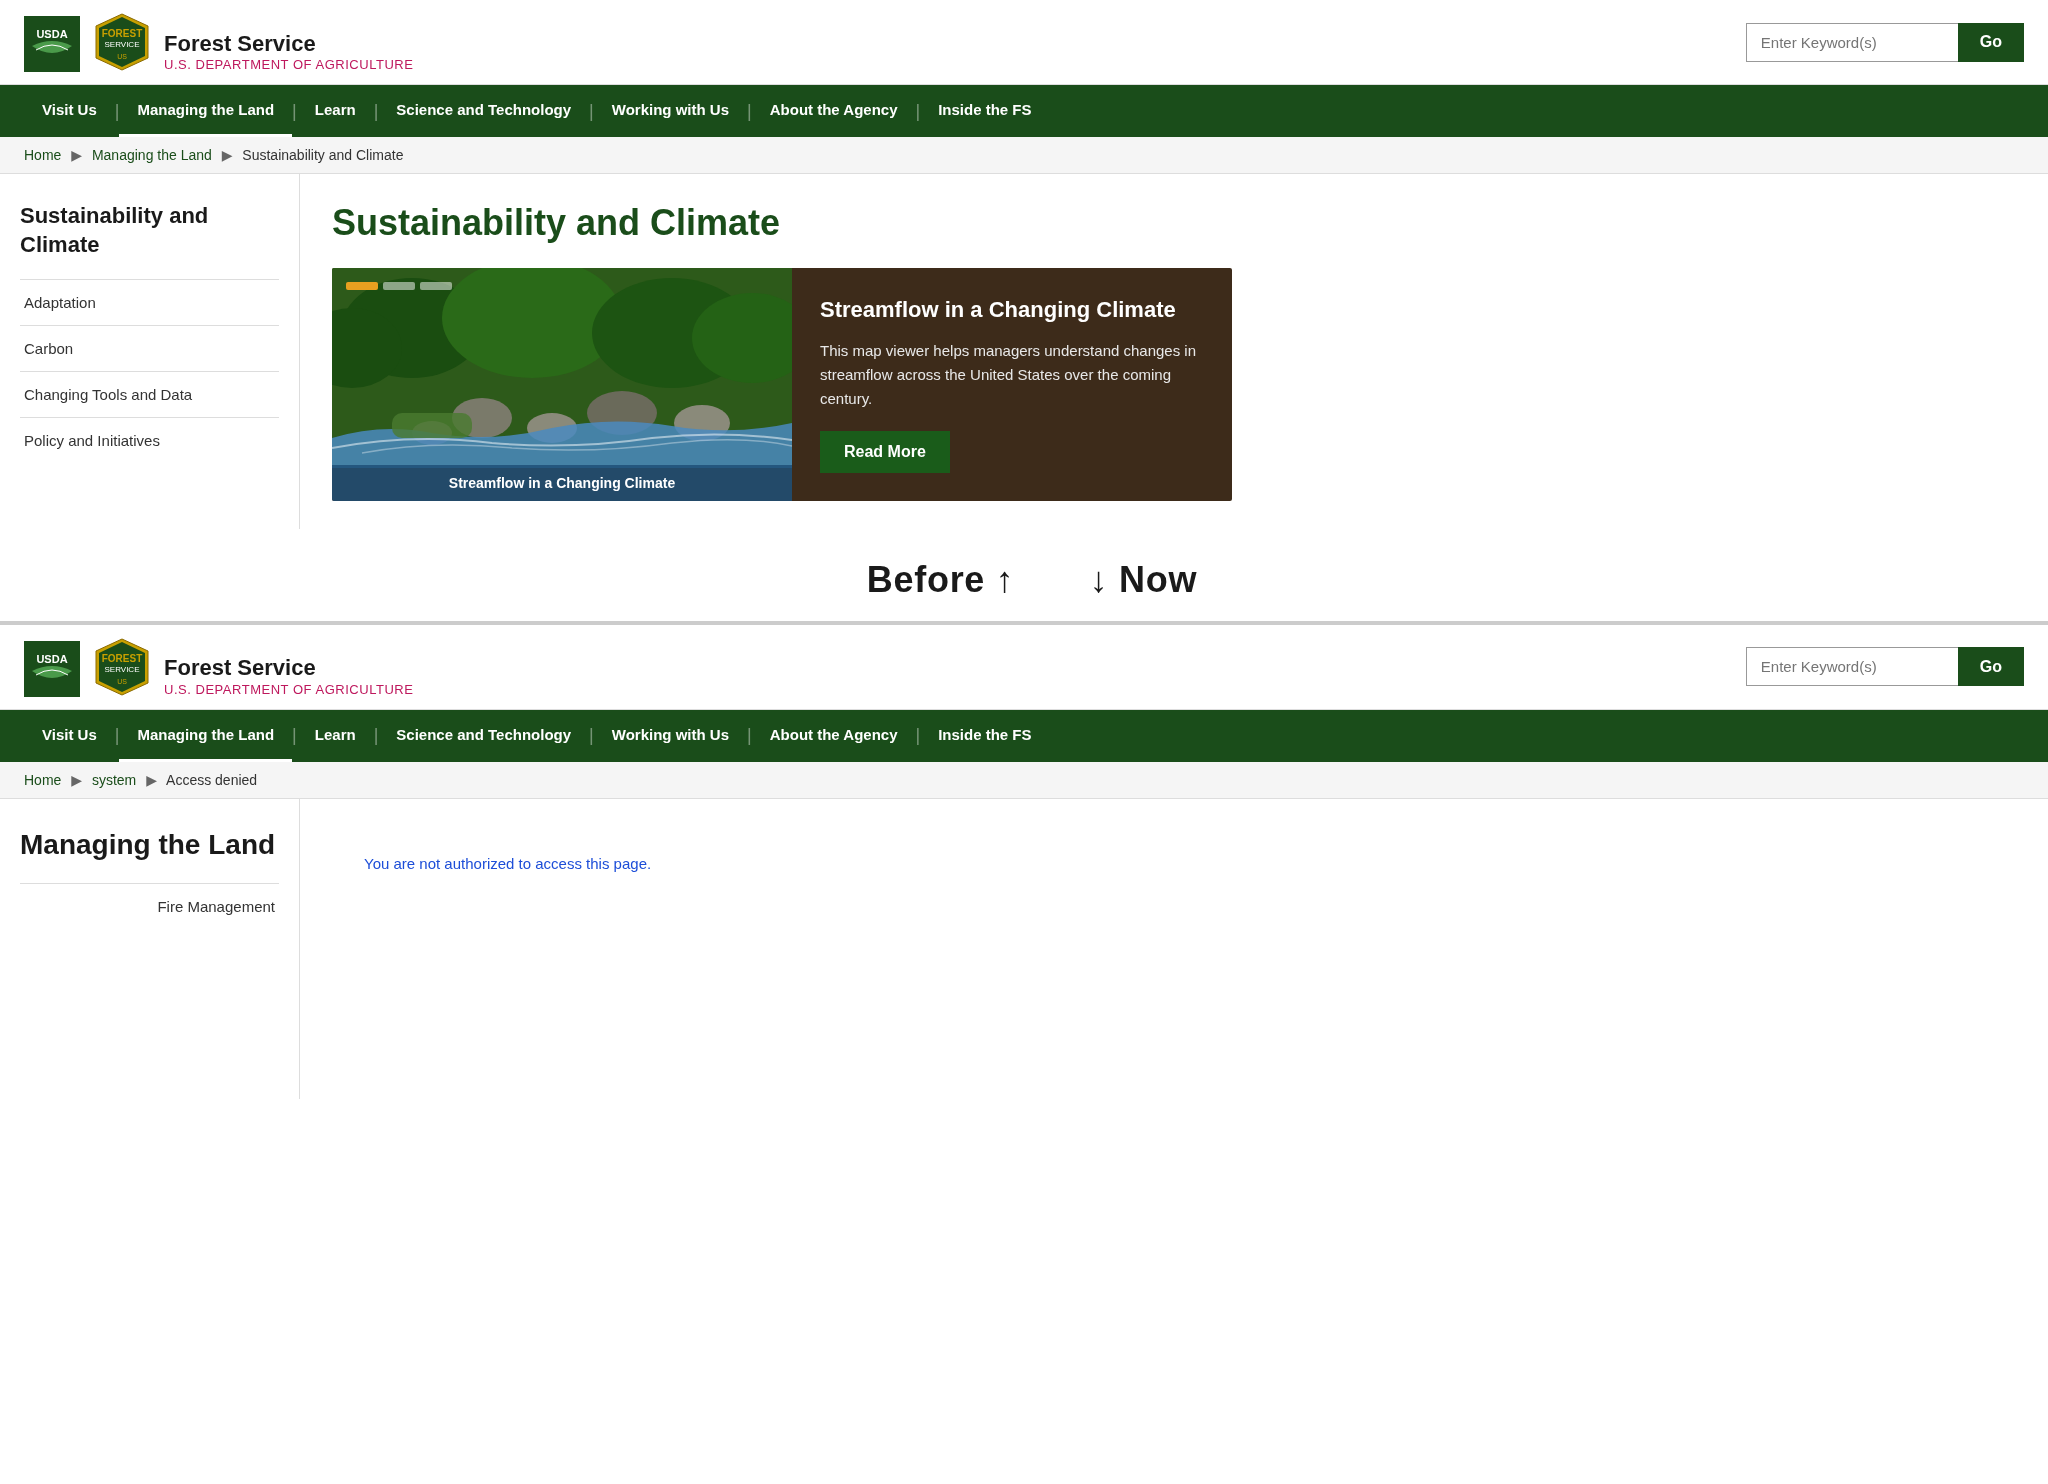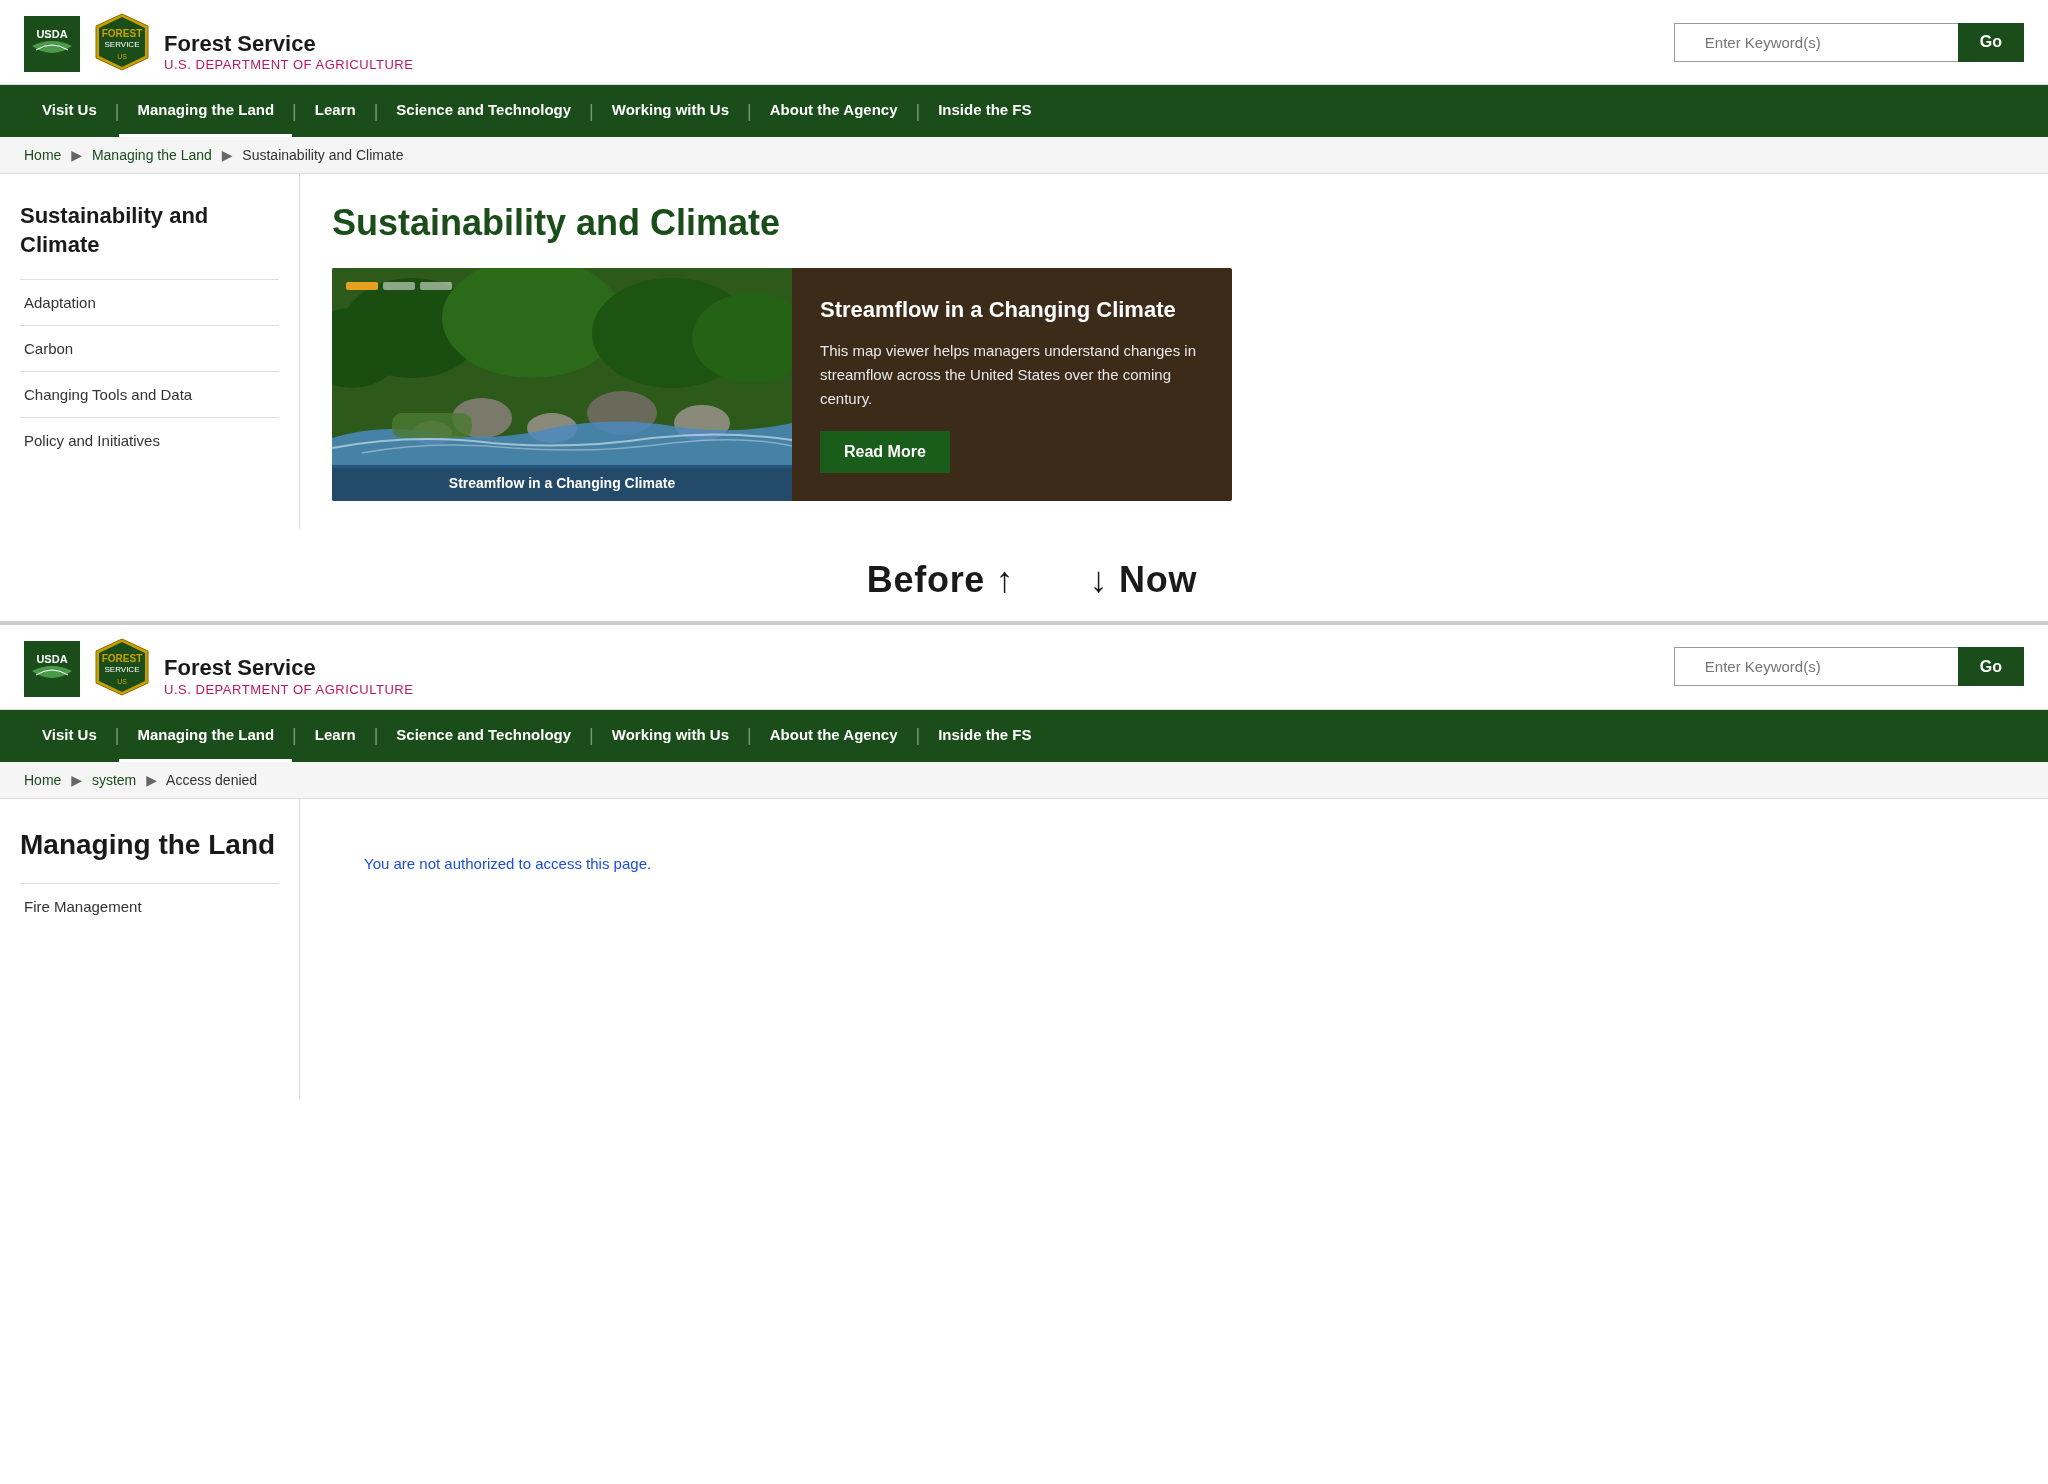--- a/index.html
+++ b/index.html
@@ -36,22 +36,22 @@
     .agency-sub {
       font-size: 13px;
       color: #be185d;
       letter-spacing: 0.04em;
     }
     .search-area {
       display: flex;
       gap: 0;
     }
     .search-input {
-      width: 284px;
-      padding: 10px 30px;
+      width: 212px;
+      padding: 10px 14px;
       border: 1px solid #999;
       border-right: none;
       font-size: 15px;
       outline: none;
     }
     .search-button {
       background: #1a4d1a;
       color: #fff;
       border: none;
       padding: 10px 22px;
@@ -243,20 +243,21 @@
 
     .sidebar2-title {
       font-size: 28px;
       font-weight: bold;
       color: #1a1a1a;
       margin-bottom: 20px;
       line-height: 1.3;
     }
     .sidebar-nav2 {
       list-style: none;
+      text-align: right;
     }
     .sidebar-nav2 li {
       border-top: 1px solid #ddd;
     }
     .sidebar-nav2 li a {
       display: block;
       padding: 14px 4px;
       color: #333;
       text-decoration: none;
       font-size: 15px;

